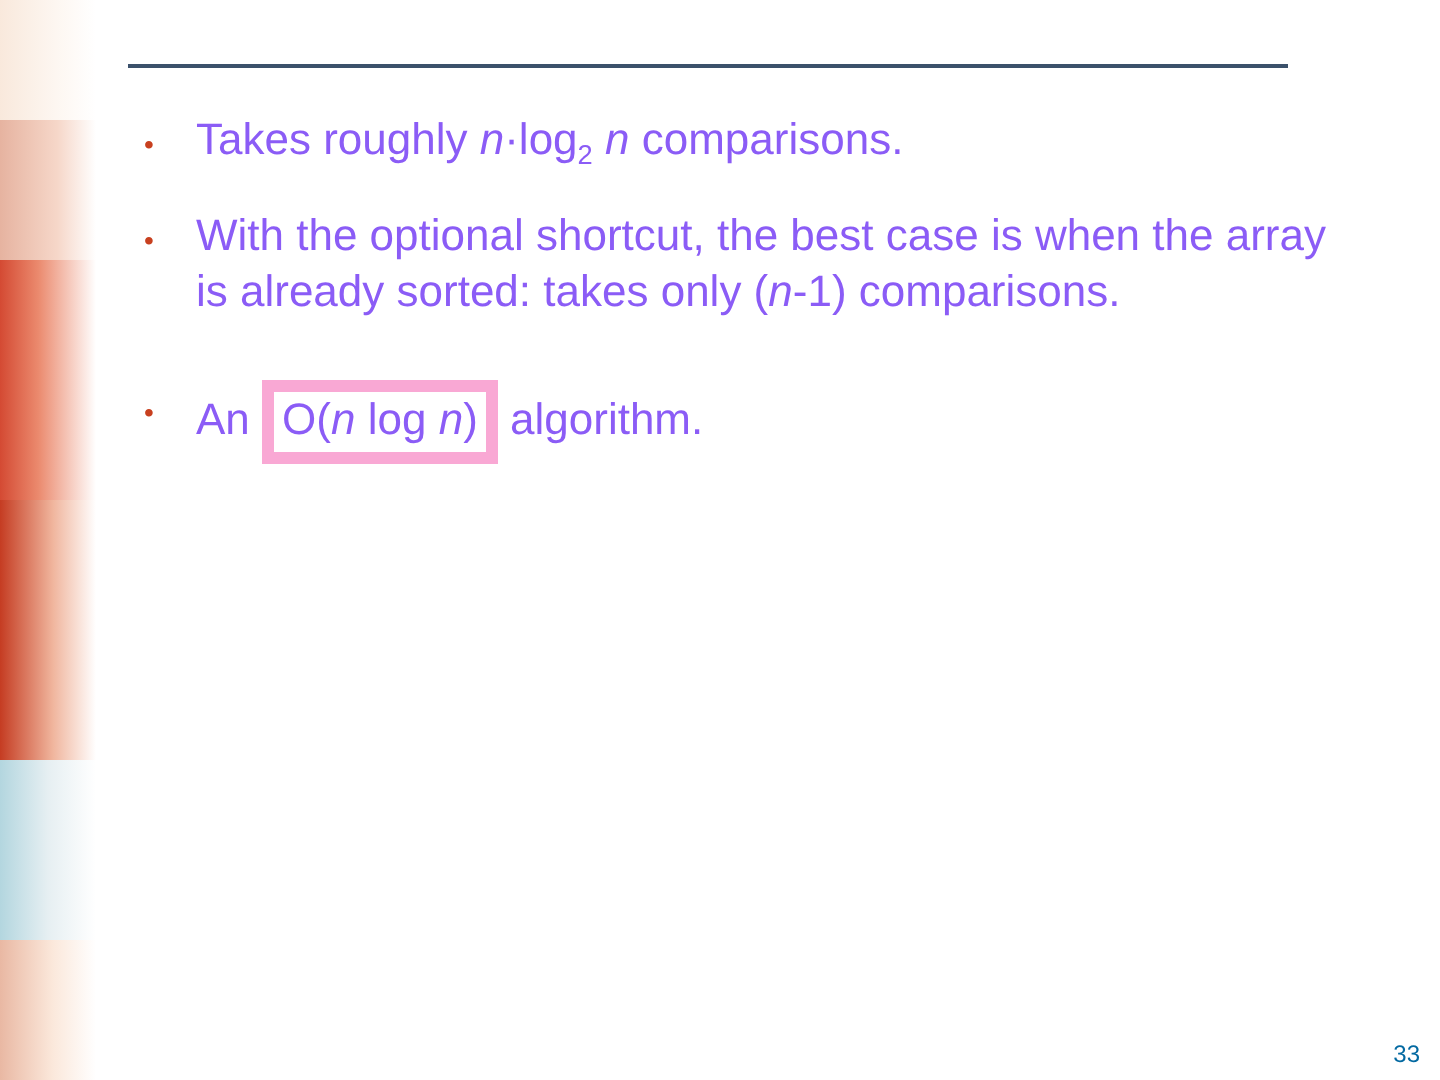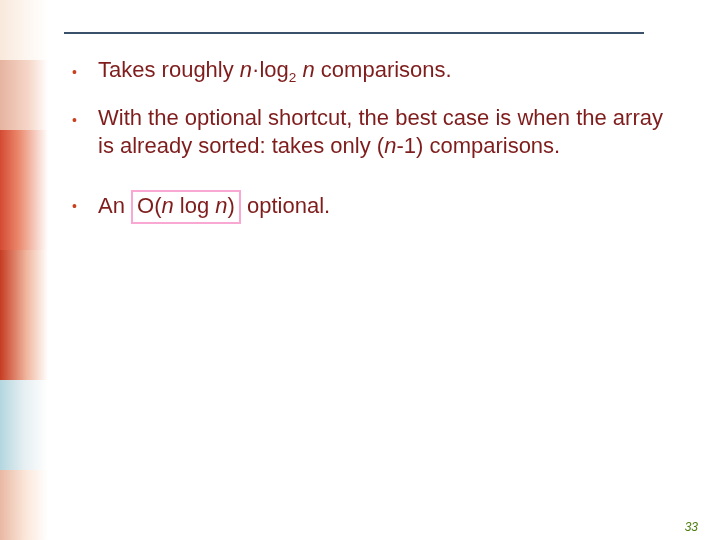--- a/index.html
+++ b/index.html
@@ -56,21 +56,21 @@
   ul.bullets {
     list-style: none;
     margin: 0;
     padding: 0;
   }
   ul.bullets > li {
     position: relative;
     padding-left: 34px;
     font-size: 22px;
     line-height: 1.28;
-    color: #7f1d1d;
+    color: #8b5cf6;
     margin-bottom: 18px;
   }
   ul.bullets > li.gap {
     margin-bottom: 30px;
     margin-top: 20px;
   }
   ul.bullets > li::before {
     content: "•";
     position: absolute;
     left: 8px;
@@ -81,32 +81,31 @@
   }
 
   .it { font-style: italic; }
   .sub {
     font-size: 0.62em;
     vertical-align: -0.35em;
     line-height: 0;
   }
 
   .boxed {
-    border: 2px solid #f9a8d4;
+    border: 6px solid #f9a8d4;
     padding: 0 4px 1px 4px;
     display: inline-block;
   }
 
   .pagenum {
     position: absolute;
-    right: 22px;
+    right: 10px;
     bottom: 6px;
     font-size: 12px;
-    color: #4d7c0f;
-    font-style: italic;
+    color: #0369a1;
   }
 </style>
 </head>
 <body>
 
 <div class="sidebar">
   <div class="band b1"></div>
   <div class="band b2"></div>
   <div class="band b3"></div>
   <div class="band b4"></div>
@@ -117,18 +116,18 @@
 <div class="content">
   <div class="underline"></div>
 
   <ul class="bullets">
 
     <li><span>Takes roughly </span><span class="it">n</span><span>·log</span><span class="sub">2</span><span> </span><span class="it">n</span><span> comparisons.</span></li>
 
 
     <li class="gap"><span>With the optional shortcut, the best case is when the array is already sorted: takes only (</span><span class="it">n</span><span>-1) comparisons.</span></li>
 
-    <li><span>An </span><span class="boxed"><span>O(</span><span class="it">n</span><span> log </span><span class="it">n</span><span>)</span></span><span> optional.</span></li>
+    <li><span>An </span><span class="boxed"><span>O(</span><span class="it">n</span><span> log </span><span class="it">n</span><span>)</span></span><span> algorithm.</span></li>
 
   </ul>
 </div>
 
 <div class="pagenum">33</div>
 
 </body></html>

